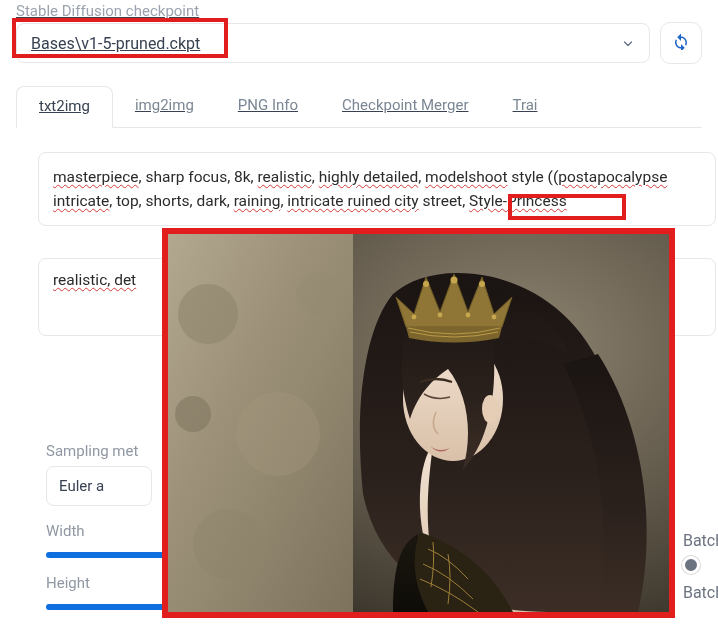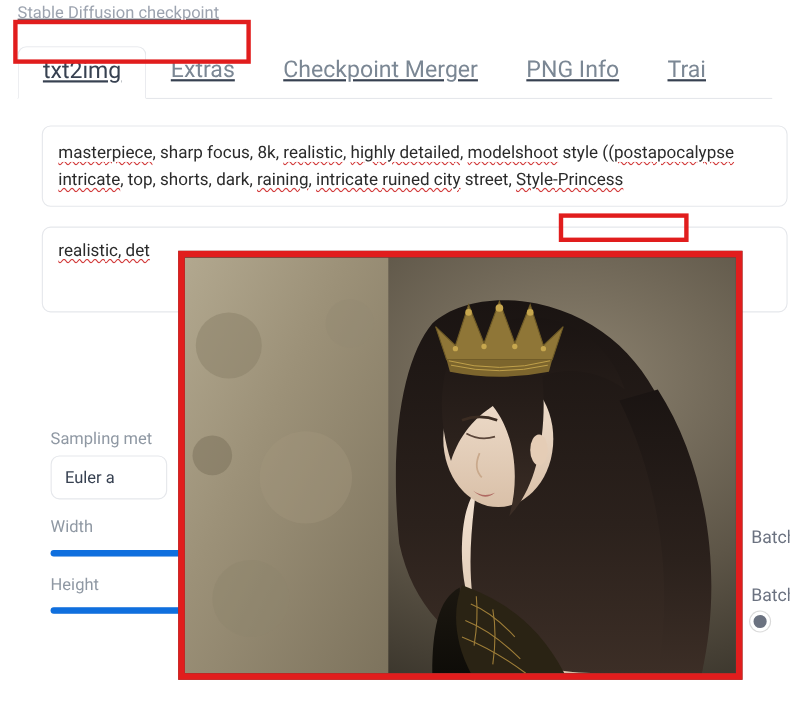--- a/index.html
+++ b/index.html
@@ -55,38 +55,38 @@
   }
   .tabs {
     display: flex;
     border-bottom: 1px solid #e5e7eb;
     margin-top: 22px;
     padding-left: 0;
   }
   .tab {
     padding: 10px 22px 12px;
     color: #7b8794;
-    font-size: 21px;
+    font-size: 15px;
     cursor: pointer;
     white-space: nowrap;
   }
   .tab.active {
     color: #374151;
     border: 1px solid #e5e7eb;
     border-bottom-color: #fff;
     border-radius: 8px 8px 0 0;
     margin-bottom: -1px;
     background: #fff;
   }
   .content { padding: 24px 0 0 38px; }
   .prompt-box {
     border: 1px solid #e5e7eb;
     border-radius: 8px;
     padding: 12px 14px;
-    margin-bottom: 18px;
+    margin-bottom: 32px;
     line-height: 1.55;
     font-size: 15.5px;
     color: #2b2b2b;
     width: 678px;
   }
   .neg-box {
     border: 1px solid #e5e7eb;
     border-radius: 8px;
     padding: 12px 14px;
     height: 78px;
@@ -172,26 +172,43 @@
   .chevron-down {
     width: 14px; height: 14px;
     display: inline-block;
   }
 </style>
 </head>
 <body>
 
 <div class="top-area">
   <div class="ckpt-label">Stable Diffusion checkpoint</div>
+  <div class="ckpt-row">
+    <div class="ckpt-select">
+      <span>Bases\v1-5-pruned.ckpt</span>
+      <span class="chevron-down">
+        <svg viewBox="0 0 20 20" width="14" height="14">
+            <path d="M5 7l5 5 5-5" stroke="#64748b" stroke-width="2" fill="none" stroke-linecap="round" stroke-linejoin="round"></path>
+          </svg>
+      </span>
+    </div>
+    <div class="refresh-btn">
+      <span>
+        <svg width="18" height="18" viewBox="0 0 24 24">
+            <path fill="#1e66c7" d="M12 6V2L7 7l5 5V8c3.31 0 6 2.69 6 6 0 1.01-.25 1.97-.7 2.8l1.46 1.46A7.93 7.93 0 0 0 20 14c0-4.42-3.58-8-8-8zm-6 8c0-1.01.25-1.97.7-2.8L5.24 9.74A7.93 7.93 0 0 0 4 14c0 4.42 3.58 8 8 8v4l5-5-5-5v4c-3.31 0-6-2.69-6-6z"></path>
+          </svg>
+      </span>
+    </div>
+  </div>
 
   <div class="tabs">
     <div class="tab active">txt2img</div>
-    <div class="tab">Extras</div>
+    <div class="tab">img2img</div>
+    <div class="tab">PNG Info</div>
     <div class="tab">Checkpoint Merger</div>
-    <div class="tab">PNG Info</div>
     <div class="tab">Trai</div>
   </div>
 </div>
 
 <div class="content">
   <div class="prompt-box">
     <span class="wavy">masterpiece</span><span>, sharp focus, 8k, </span><span class="wavy">realistic</span><span>, </span><span class="wavy">highly detailed</span><span>, </span><span class="wavy">modelshoot</span><span> style ((</span><span class="wavy">postapocalypse</span><br><span class="wavy">intricate</span><span>, top, shorts, dark, </span><span class="wavy">raining</span><span>, </span><span class="wavy">intricate ruined city</span><span> street,</span> <span class="wavy">Style-Princess</span>
   </div>
 
   <div class="neg-box">

